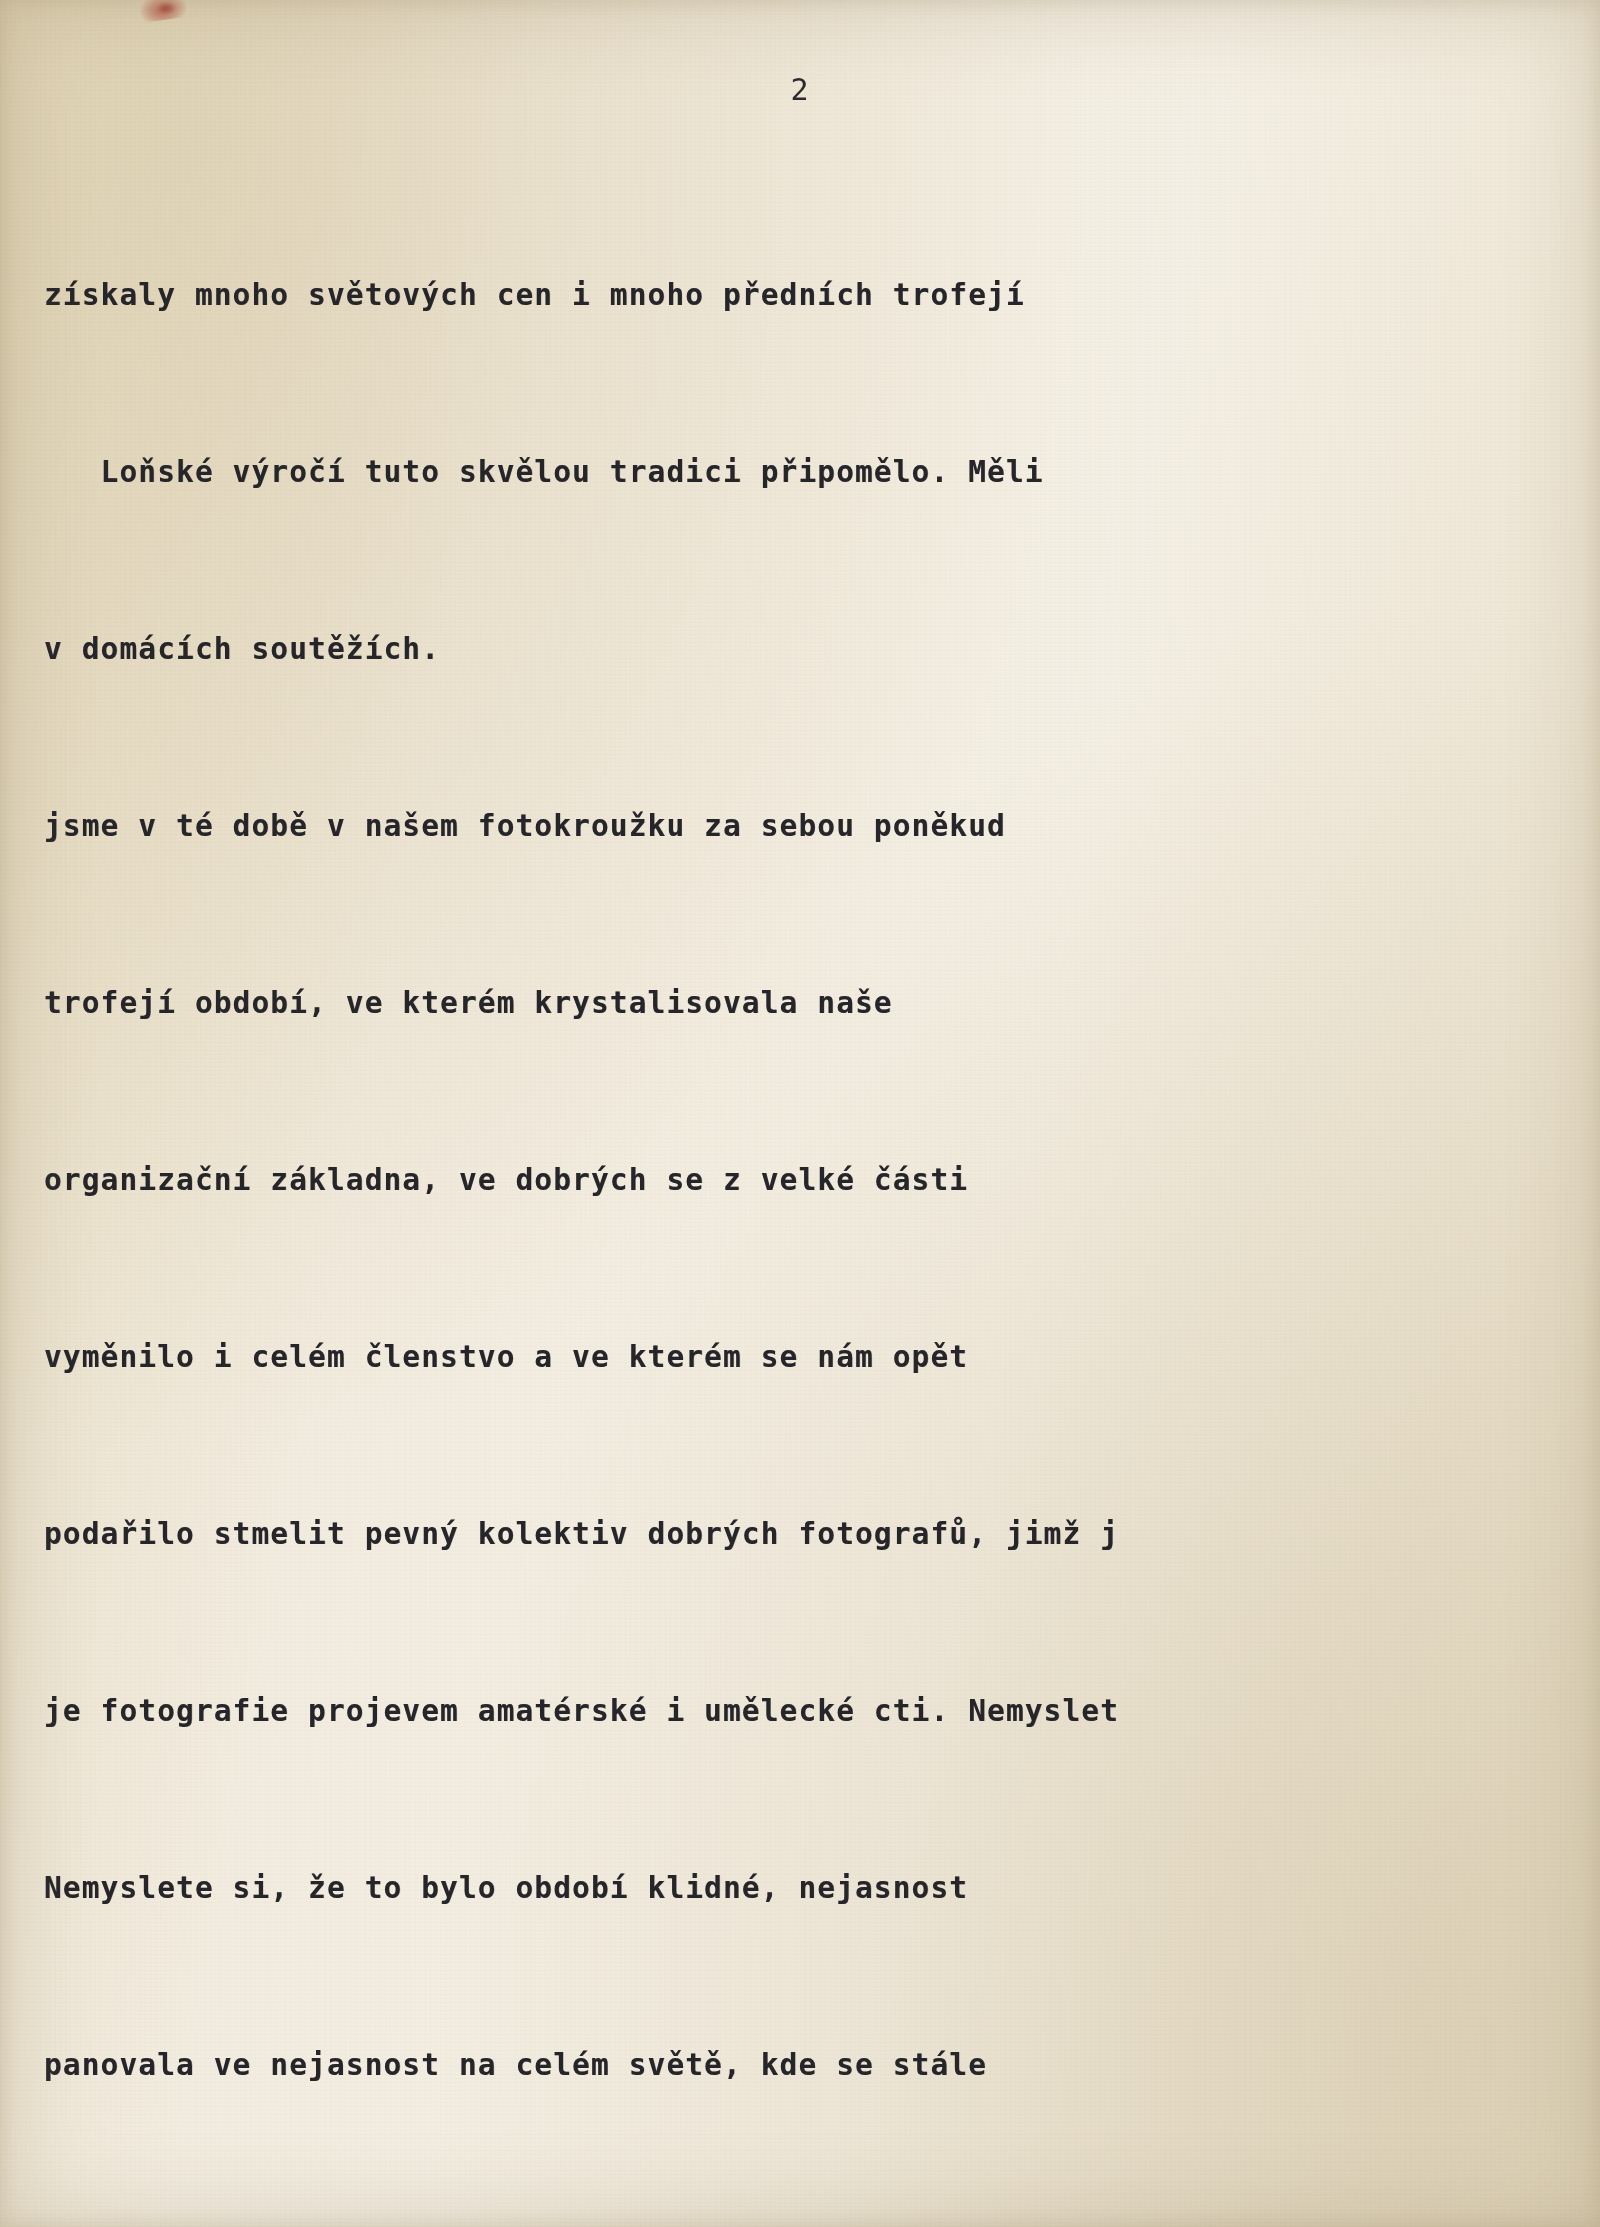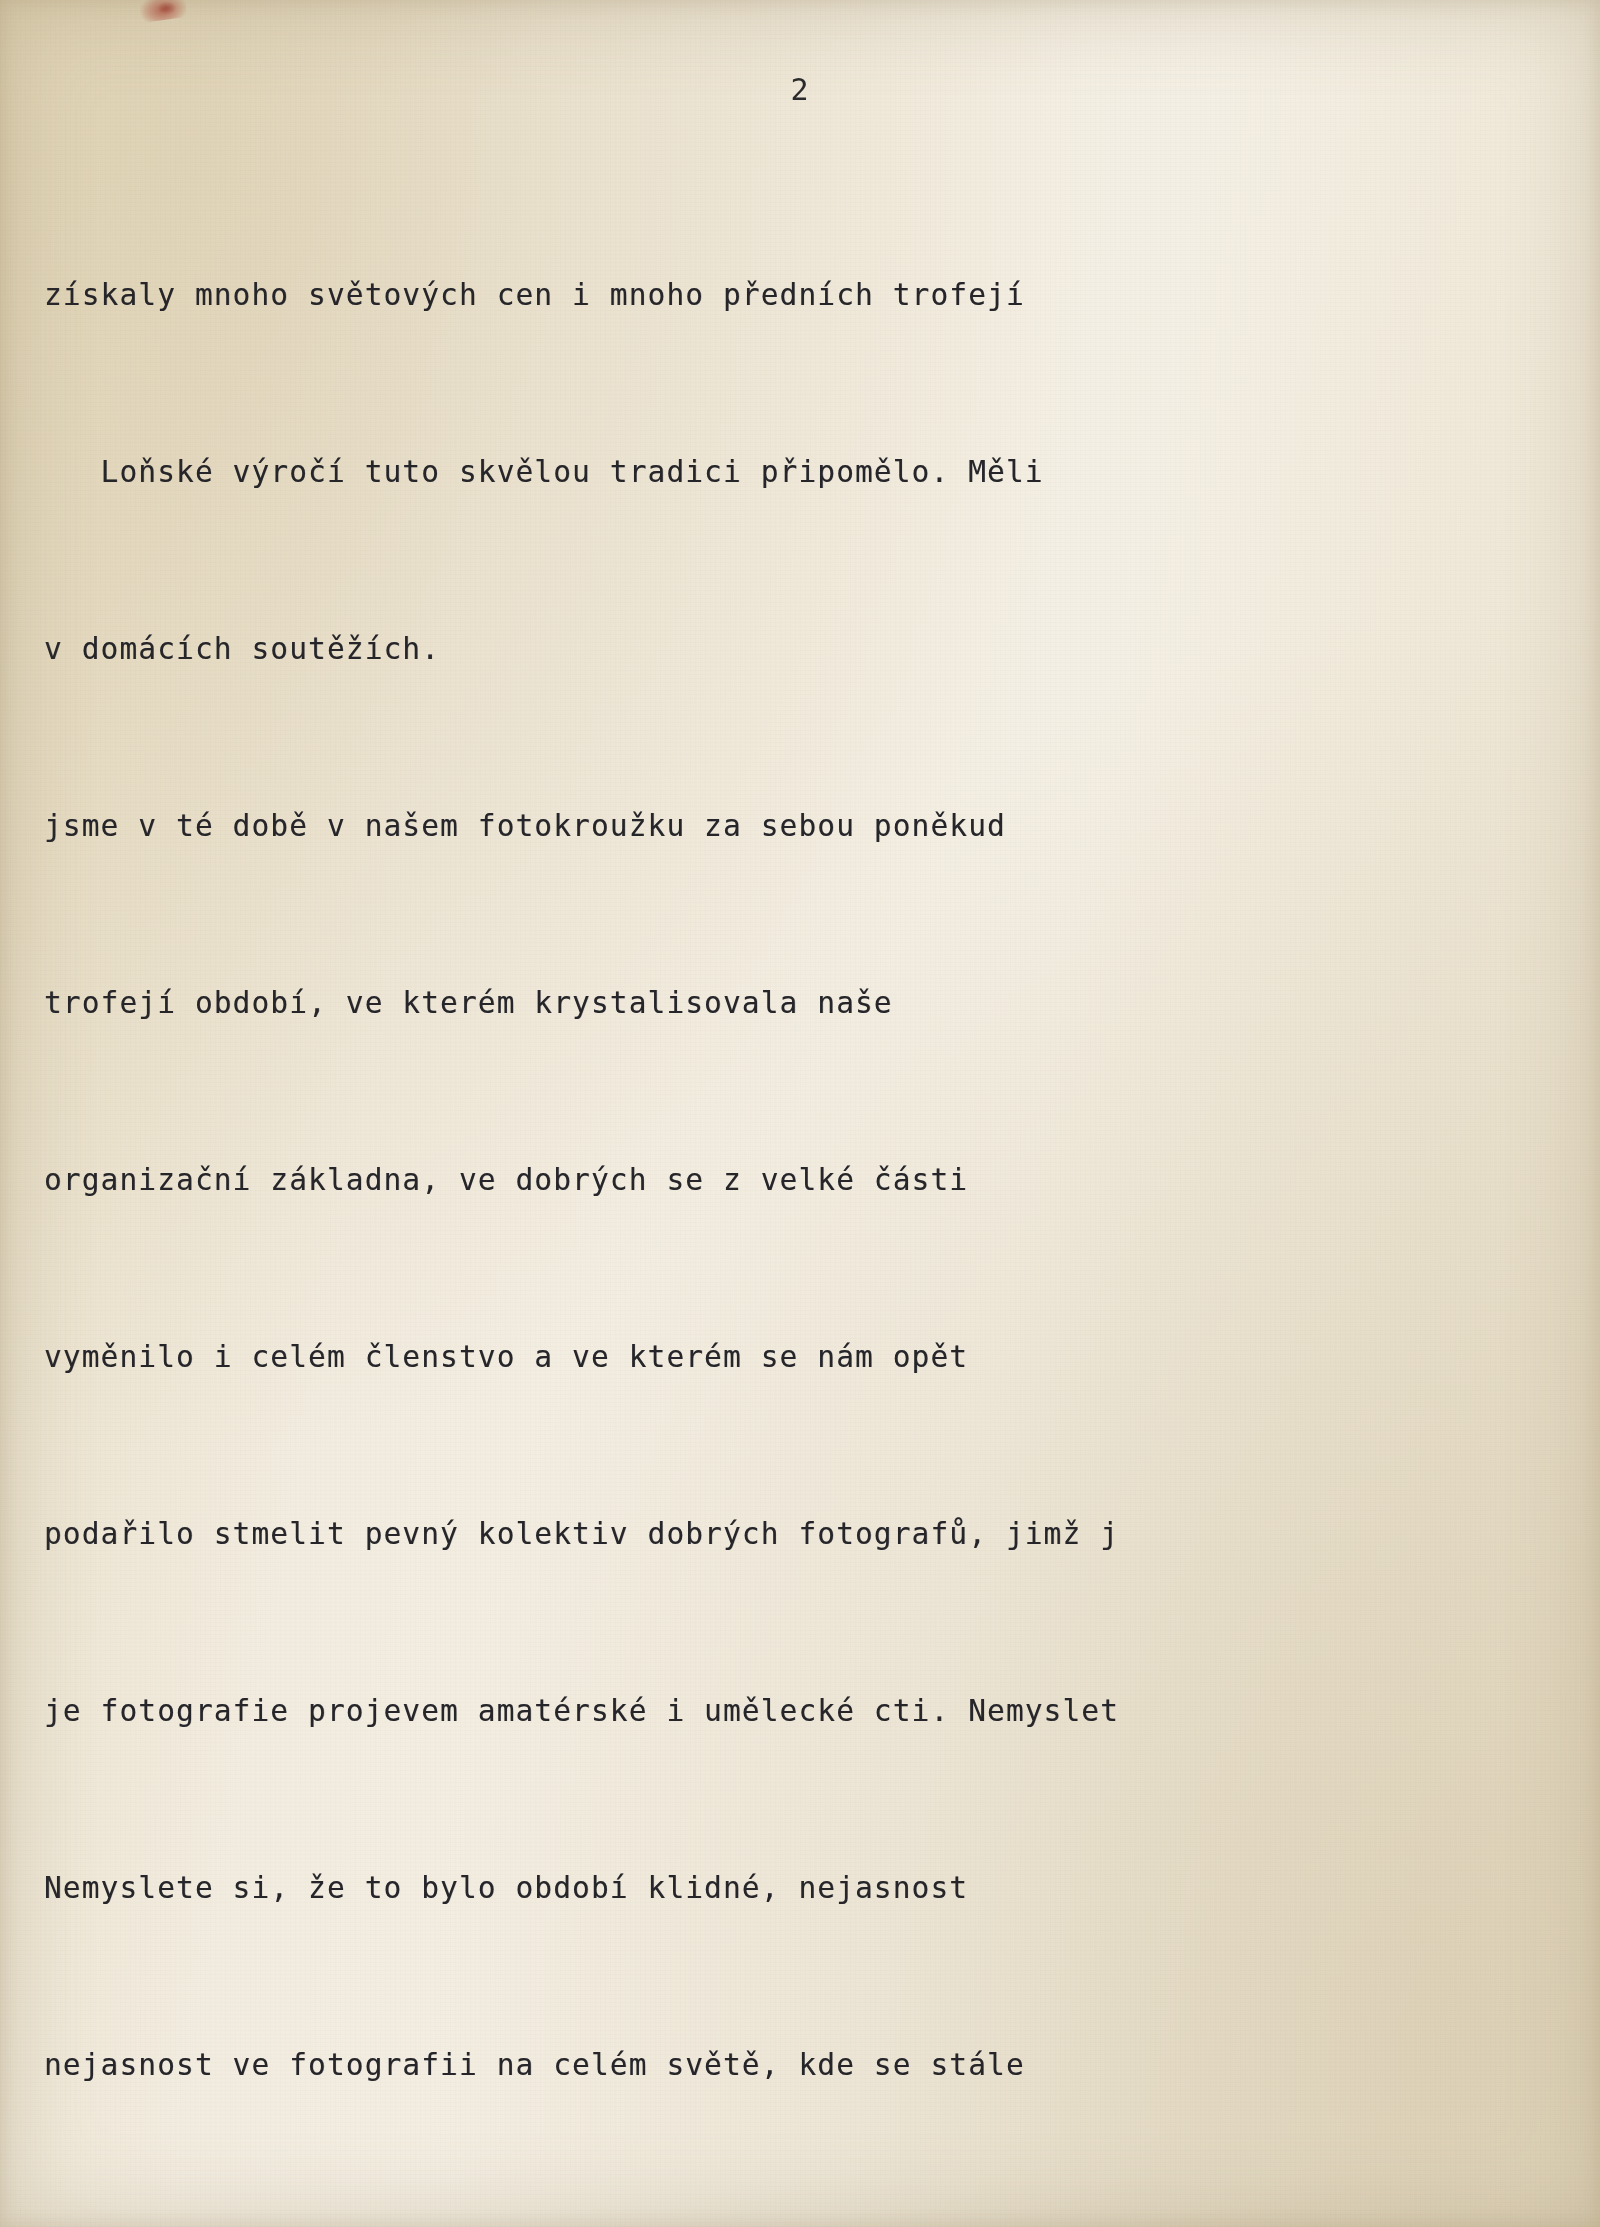--- a/index.html
+++ b/index.html
@@ -79,20 +79,21 @@
     font-size: 29.5px;
     line-height: 59px;
     color: #25252a;
     letter-spacing: 1.1px;
     white-space: pre;
   }
   .body-text .ln {
     display: block;
     height: 59px;
     text-shadow: 0.4px 0.3px 0 rgba(40,40,45,0.32);
+    font-weight: bold;
   }
 </style>
 </head>
 <body>
 
 <div class="page">
 
   <div class="smudge"></div>
   <div class="smudge2"></div>
 
@@ -102,21 +103,21 @@
     <span class="ln">získaly mnoho světových cen i mnoho předních trofejí</span>
     <span class="ln">   Loňské výročí tuto skvělou tradici připomělo. Měli</span>
     <span class="ln">v domácích soutěžích.</span>
     <span class="ln">jsme v té době v našem fotokroužku za sebou poněkud</span>
     <span class="ln">trofejí období, ve kterém krystalisovala naše</span>
     <span class="ln">organizační základna, ve dobrých se z velké části</span>
     <span class="ln">vyměnilo i celém členstvo a ve kterém se nám opět</span>
     <span class="ln">podařilo stmelit pevný kolektiv dobrých fotografů, jimž j</span>
     <span class="ln">je fotografie projevem amatérské i umělecké cti. Nemyslet</span>
     <span class="ln">Nemyslete si, že to bylo období klidné, nejasnost</span>
-    <span class="ln">nejasnost ve fotografii na celém světě, kde se stále</span>
+    <span class="ln">panovala ve nejasnost na celém světě, kde se stále</span>
     <span class="ln">objevují dokonalejší a dokonalejší prostředky</span>
     
     
     
     
     
     
     
     
     

